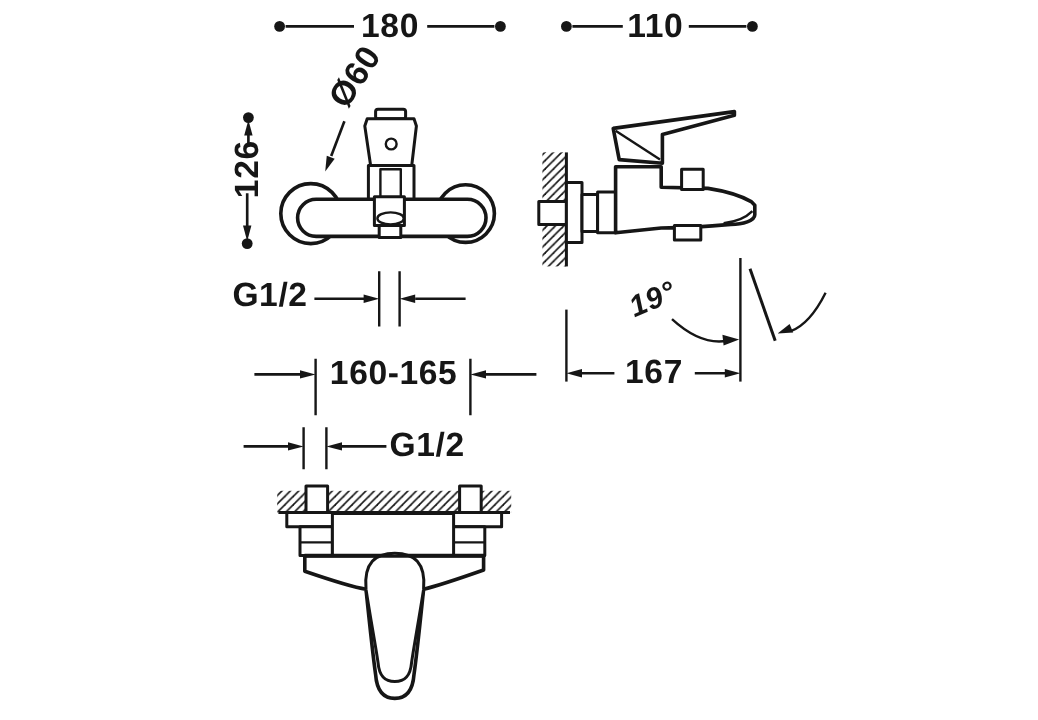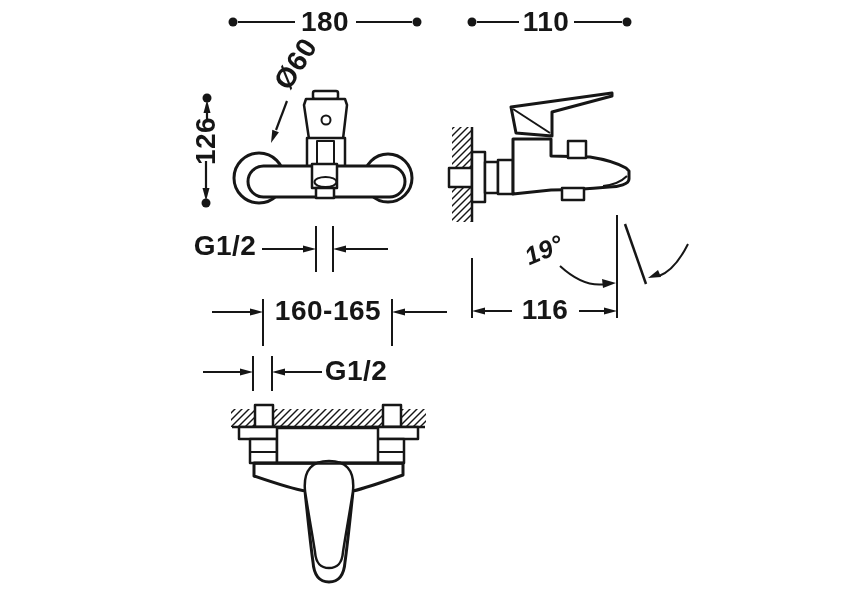--- a/index.html
+++ b/index.html
@@ -141,17 +141,17 @@
     <polygon class="head" points="272,372 285,368.5 285,375.5"></polygon>
   </g>
 </svg>
 
 <div class="lbl" style="left:325px;top:22px;">180</div>
 <div class="lbl" style="left:546px;top:22px;">110</div>
 <div class="lbl rot55" style="left:296px;top:64px;">Ø60</div>
 <div class="lbl rot90" style="left:206px;top:141px;">126</div>
 <div class="lbl" style="left:225px;top:246px;">G1/2</div>
 <div class="lbl" style="left:328px;top:311px;">160-165</div>
-<div class="lbl" style="left:545px;top:310px;">116</div>
+<div class="lbl" style="left:545px;top:310px;">167</div>
 <div class="lbl rot23" style="left:544px;top:250px;">19°</div>
 <div class="lbl" style="left:356px;top:371px;">G1/2</div>
 
 </div>
 
 </body></html>

